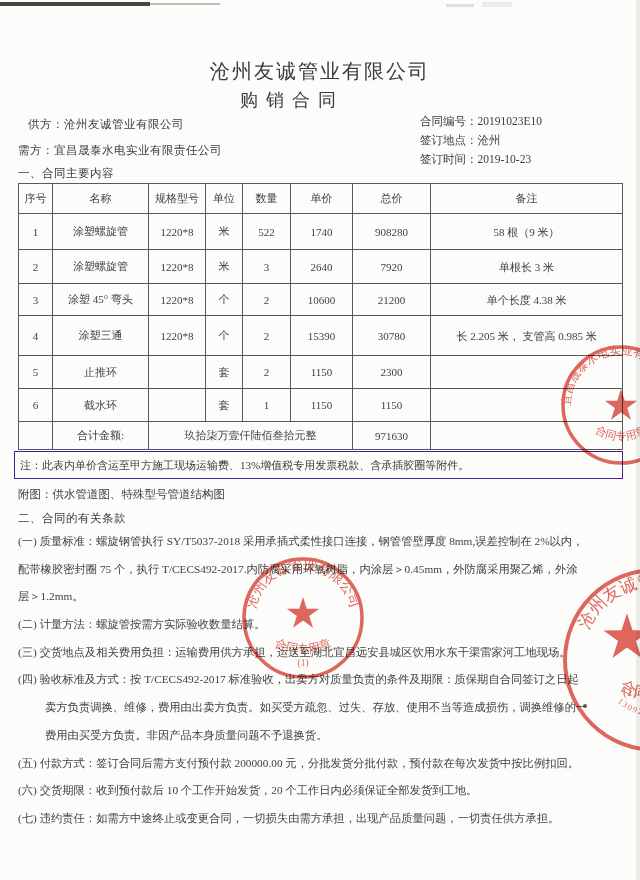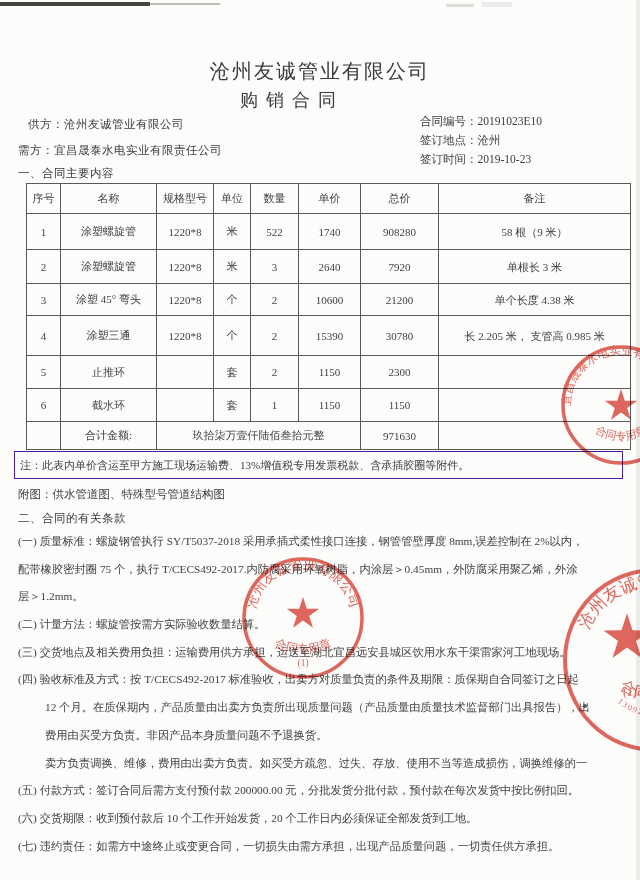--- a/index.html
+++ b/index.html
@@ -29,21 +29,21 @@
   
   table.items {
     position:absolute; left:18px; top:183px; width:604px;
     border-collapse:collapse; table-layout:fixed;
     font-size:11px; color:#3f3f3f;
   }
   table.items td, table.items th {
     border:1px solid #595959; text-align:center; vertical-align:middle;
     font-weight:normal; padding:1px 2px; overflow:hidden; white-space:nowrap;
   }
-  table.items { border:1.5px solid #4a4a4a;margin-left:8px; }
+  table.items { border:1.5px solid #4a4a4a; }
   td.remark { white-space:pre-line; line-height:14px; }
   .note-box {
     left:14px; top:451px; width:609px; height:28px;
     border:1px solid #4c1d95; display:flex; align-items:center;
     padding-left:5px; font-size:11px; white-space:nowrap; background:transparent;
   }
   .attachment { left:18px; top:487px; font-size:11.5px; white-space:nowrap; }
   
   .sec2 { left:18px; top:511px; font-size:11.5px; }
   .clauses { left:18px; top:528px; width:610px; }
@@ -179,23 +179,22 @@
 <div class="abs attachment">附图：供水管道图、特殊型号管道结构图</div>
 
 <div class="abs line sec2">二、合同的有关条款</div>
 <div class="abs clauses">
   <div class="clause-line">(一) 质量标准：螺旋钢管执行 SY/T5037-2018 采用承插式柔性接口连接，钢管管壁厚度 8mm,误差控制在 2%以内，</div>
   <div class="clause-line">配带橡胶密封圈 75 个，执行 T/CECS492-2017.内防腐采用环氧树脂，内涂层＞0.45mm，外防腐采用聚乙烯，外涂</div>
   <div class="clause-line">层＞1.2mm。</div>
   <div class="clause-line">(二) 计量方法：螺旋管按需方实际验收数量结算。</div>
   <div class="clause-line">(三) 交货地点及相关费用负担：运输费用供方承担，运送至湖北宜昌远安县城区饮用水东干渠雷家河工地现场。</div>
   <div class="clause-line">(四) 验收标准及方式：按 T/CECS492-2017 标准验收，出卖方对质量负责的条件及期限：质保期自合同签订之日起</div>
-  <div class="clause-line indent">12 个月。在质保期内，产品质量由出卖方负责所出现质量问题（产品质量由质量技术监督部门出具报告），出</div>
+  <div class="clause-line indent">卖方负责调换、维修，费用由出卖方负责。如买受方疏忽、过失、存放、使用不当等造成损伤，调换维修的一</div>
   <div class="clause-line indent">费用由买受方负责。非因产品本身质量问题不予退换货。</div>
-  <div class="clause-line indent">卖方负责调换、维修，费用由出卖方负责。如买受方疏忽、过失、存放、使用不当等造成损伤，调换维修的一</div>
   <div class="clause-line">(五) 付款方式：签订合同后需方支付预付款 200000.00 元，分批发货分批付款，预付款在每次发货中按比例扣回。</div>
   <div class="clause-line">(六) 交货期限：收到预付款后 10 个工作开始发货，20 个工作日内必须保证全部发货到工地。</div>
   <div class="clause-line">(七) 违约责任：如需方中途终止或变更合同，一切损失由需方承担，出现产品质量问题，一切责任供方承担。</div>
 </div>
 
 <svg class="abs seal seal-buyer" width="150" height="150" viewBox="-75 -75 150 150">
   <circle cx="0" cy="0" r="58" fill="none" stroke="#d9453b" stroke-width="3.5"></circle>
   <defs>
     <path id="arcBuyerTop" d="M -41,30 A 50.8,50.8 0 1 1 41,30" fill="none"></path>
     <path id="arcBuyerBot" d="M -33,21 A 46,46 0 0 0 33,21" fill="none"></path>

